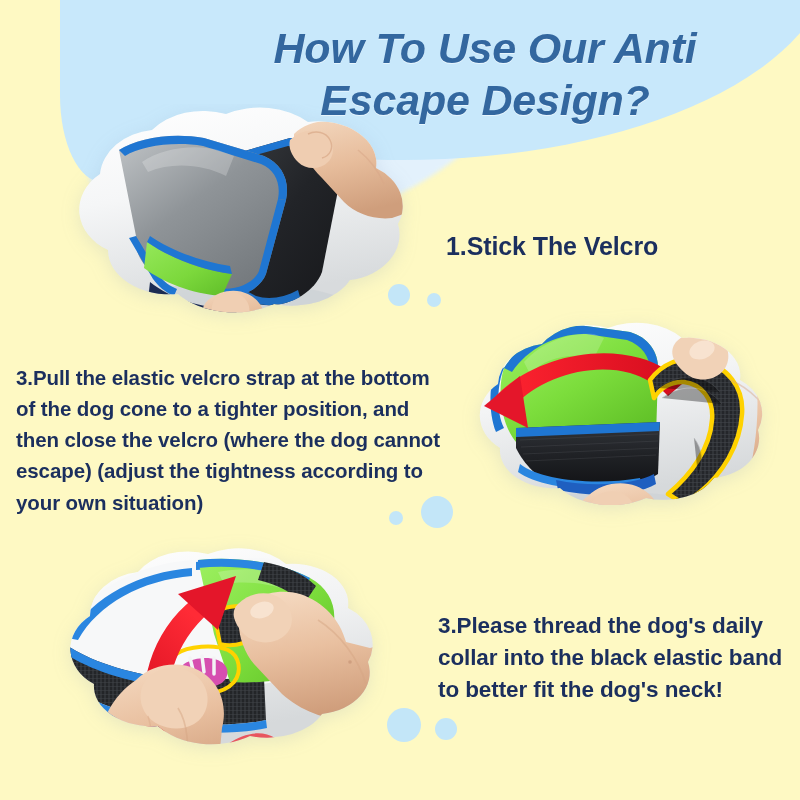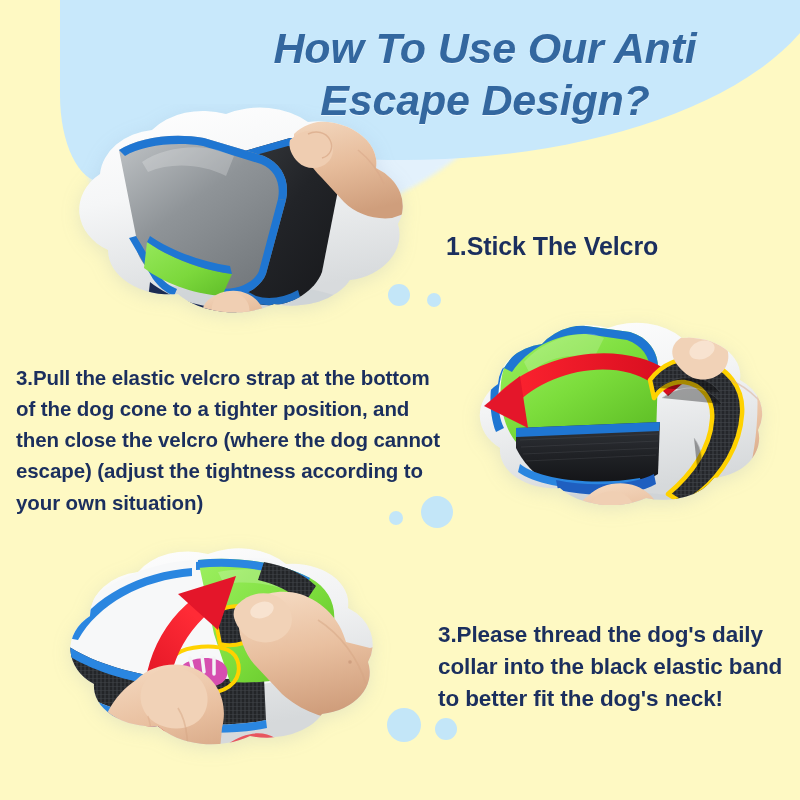--- a/index.html
+++ b/index.html
@@ -103,21 +103,20 @@
     width: 424px;
     font-size: 20.5px;
     line-height: 1.52;
   }
   #step3-text {
     left: 438px;
     top: 610px;
     width: 352px;
     font-size: 22.5px;
     line-height: 1.42;
-    margin-top: 9px;
   }
 
   
   .photo-panel {
     position: absolute;
     z-index: 3;
     overflow: visible;
   }
   .cloud {
     position: absolute;

